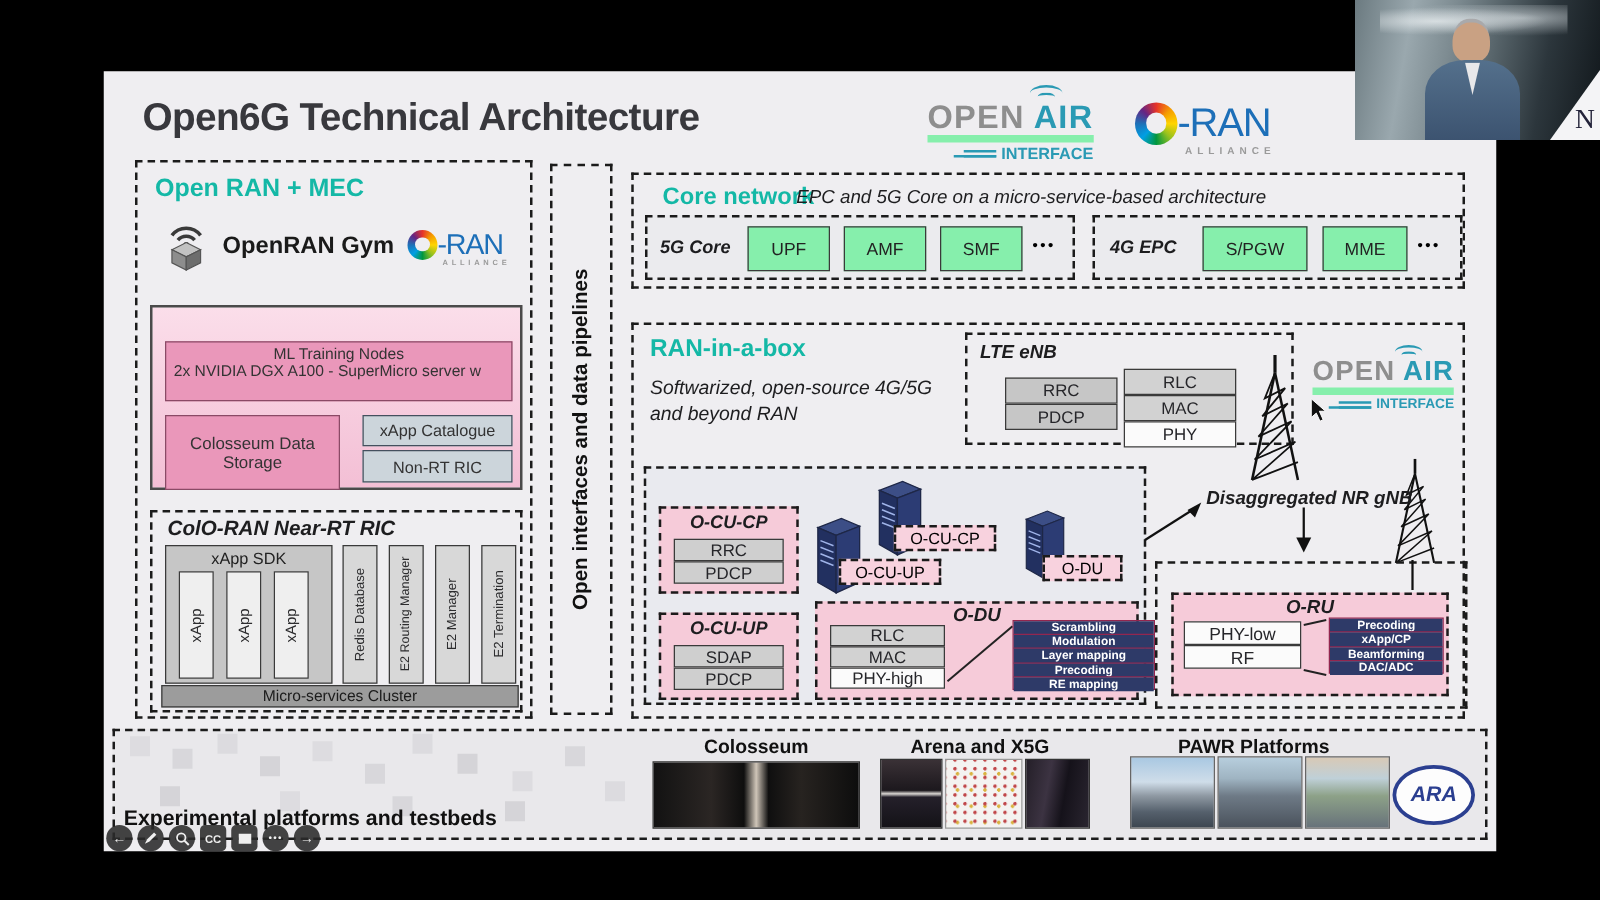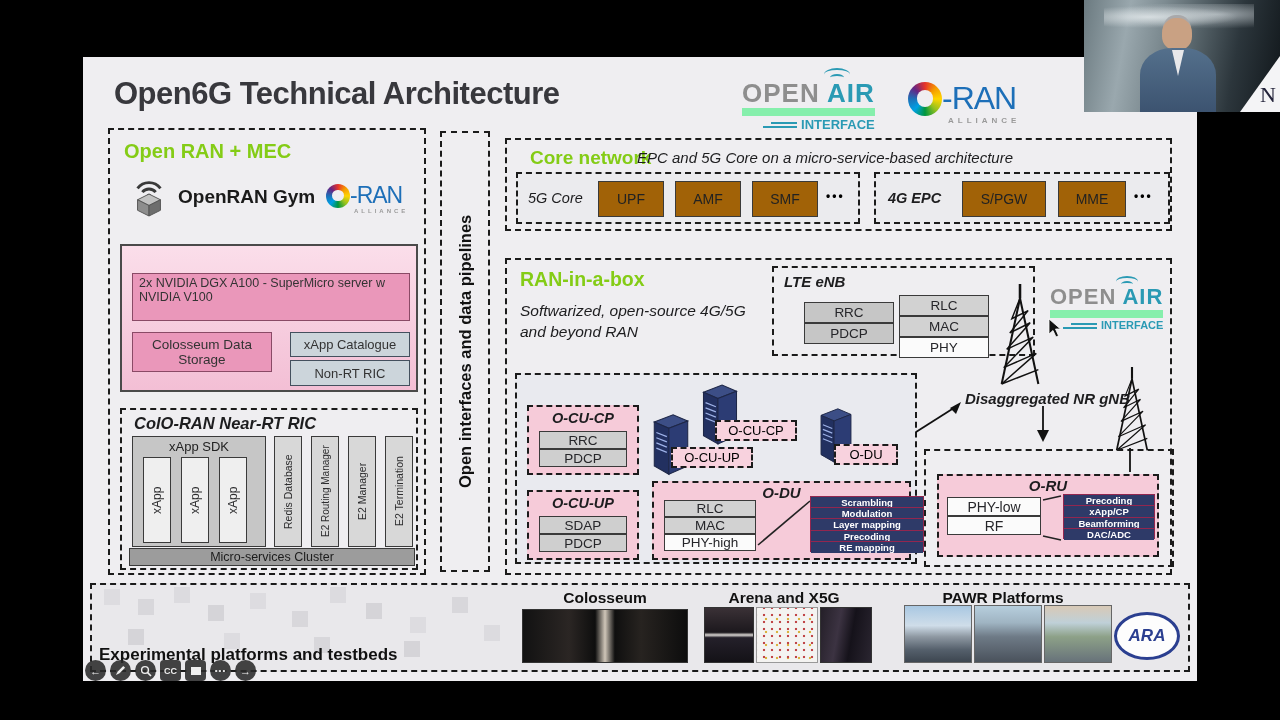--- a/index.html
+++ b/index.html
@@ -6,48 +6,48 @@
   body { background:#000; font-family:"Liberation Sans", sans-serif; }
   #root { position:relative; width:1280px; height:720px; background:#000; overflow:hidden; }
   .abs { position:absolute; }
 
   
   .slide { left:83px; top:57px; width:1114px; height:624px; background:#efeef1; }
   .title { left:114px; top:76px; font-size:31px; font-weight:800; color:#38383d; letter-spacing:-0.5px; }
 
   .dbox { border:2px dashed #1b1b1b; }
   .pbox { background:#f6cbd9; border:2px dashed #1b1b1b; }
-  .sec-h { font-weight:800; color:#84cc16; }
+  .sec-h { font-weight:800; color:#14b8a6; }
   .ital { font-style:italic; color:#1d1d1f; }
 
   .grow { background:#d2d2d2; border:1.5px solid #3a3a3a; display:flex; align-items:center; justify-content:center; font-size:13.5px; color:#26262a; }
   .grow.white { background:#fbfbfb; }
   .nrow { background:#2e3a68; color:#fff; font-weight:bold; text-align:center; border-bottom:1px solid #93264f; overflow:hidden; }
   .nrow:last-child { border-bottom:none; }
 
   .vtext { writing-mode:vertical-rl; transform:rotate(180deg); display:flex; align-items:center; justify-content:center; }
 
   
   .oai { line-height:1; }
   .oai .row1 .open { color:#8e8e8e; font-weight:800; letter-spacing:1px; }
   .oai .row1 .air { color:#2a9ab4; font-weight:800; letter-spacing:1px; }
   .oai .row2 { color:#2a9ab4; font-weight:800; display:flex; align-items:center; justify-content:flex-end; gap:4px; }
   .oai .eq { display:inline-block; width:26px; border-top:2px solid #2a9ab4; border-bottom:2px solid #2a9ab4; height:6px; position:relative; }
   .oai .eq::after { content:""; position:absolute; left:-8px; top:2px; width:34px; border-top:2px solid #2a9ab4; }
-  .oai .row1 { border-bottom:8px solid #86efac; padding-bottom:2px; }
+  .oai .row1 { border-bottom:6px solid #86efac; padding-bottom:2px; }
   .arcs { position:absolute; border:2px solid #2a9ab4; border-bottom:none; border-left:none; border-right:none; border-radius:50% 50% 0 0; }
 
   
   .oran { position:relative; display:inline-flex; align-items:center; }
   .oran .o { border-radius:50%; background:conic-gradient(#e6332a,#f59c00,#ffd500,#95c11f,#00963f,#009fe3,#1d71b8,#662483,#e6332a); position:relative; display:inline-block; }
   .oran .o::after { content:""; position:absolute; inset:26%; background:#efeef1; border-radius:50%; }
   .oran .ran { color:#1d6fb8; font-weight:400; letter-spacing:-1px; }
   .oran .all { position:absolute; color:#9a9a9a; font-weight:bold; }
 
-  .chip { background:#a16207; border:1.5px solid #3a3a3a; display:flex; align-items:center; justify-content:center; font-size:14px; color:#222; }
+  .chip { background:#86efac; border:1.5px solid #3a3a3a; display:flex; align-items:center; justify-content:center; font-size:14px; color:#222; }
 
   .bar { border:1.5px solid #3a3a3a; display:flex; align-items:center; justify-content:center; color:#2c2c2e; }
 
   .tb-btn { width:21px; height:21px; border-radius:50%; background:rgba(42,42,42,.88); color:#efefef; display:flex; align-items:center; justify-content:center; font-size:11px; border:none; cursor:pointer; }
 
   .img-label { font-size:15.5px; font-weight:bold; color:#111; text-align:center; }
   svg { display:block; }
 </style>
 </head>
 <body>
@@ -97,24 +97,24 @@
     <div class="abs" style="left:68px; top:56px; font-size:19px; font-weight:800; color:#1a1a1a;">OpenRAN Gym</div>
     <div class="abs oran" style="left:216px; top:52px;">
       <i class="o" style="width:24px; height:24px;"></i>
       <b class="ran" style="font-size:23px;">-RAN</b>
       <em class="all" style="left:28px; top:26px; font-size:6px; letter-spacing:3px; font-style:normal;">ALLIANCE</em>
     </div>
 
     
     <div class="abs" style="left:10px; top:114px; width:298px; height:148px; background:linear-gradient(180deg,#fbdeea,#f3bfd5); border:2px solid #4a4a4a;">
       <div class="abs" style="left:10px; top:27px; width:278px; height:48px; background:#ea97ba; border:1.5px solid #8a4a66; font-size:12.5px; color:#333; padding:2px 6px;">
+        <div style="text-align:center;">ML Training Nodes</div>
         <div>2x NVIDIA DGX A100 - SuperMicro server w</div>
-        <div>NVIDIA V100</div>
-      </div>
-      <div class="abs" style="left:10px; top:86px; width:140px; height:40px; background:#ea97ba; border:1.5px solid #8a4a66; display:flex; align-items:center; justify-content:center; text-align:center; font-size:13.5px; color:#333; padding:0 14px;">Colosseum Data Storage</div>
+      </div>
+      <div class="abs" style="left:10px; top:86px; width:140px; height:60px; background:#ea97ba; border:1.5px solid #8a4a66; display:flex; align-items:center; justify-content:center; text-align:center; font-size:13.5px; color:#333; padding:0 14px;">Colosseum Data Storage</div>
       <div class="abs" style="left:168px; top:86px; width:120px; height:25px; background:#ccd5db; border:1.5px solid #44505e; display:flex; align-items:center; justify-content:center; font-size:13px; color:#333;">xApp Catalogue</div>
       <div class="abs" style="left:168px; top:114px; width:120px; height:26px; background:#ccd5db; border:1.5px solid #44505e; display:flex; align-items:center; justify-content:center; font-size:13px; color:#333;">Non-RT RIC</div>
     </div>
 
     
     <div class="abs dbox" style="left:10px; top:278px; width:298px; height:162px;">
       <div class="abs ital" style="left:12px; top:4px; font-size:16.5px; font-weight:bold;">ColO-RAN Near-RT RIC</div>
       <div class="abs" style="left:10px; top:26px; width:134px; height:111px; background:#c6c6c6; border:1.5px solid #3a3a3a;">
         <div style="text-align:center; font-size:13px; color:#222; padding-top:2px;">xApp SDK</div>
         <div class="abs bar vtext" style="left:10px; top:20px; width:28px; height:86px; background:#efefef; font-size:12px;">xApp</div>
@@ -130,21 +130,21 @@
   </div>
 
   
   <div class="abs dbox vtext" style="left:440px; top:131px; width:50px; height:441px; font-size:16.5px; font-weight:800; color:#111;">Open interfaces and data pipelines</div>
 
   
   <div class="abs dbox" style="left:505px; top:138px; width:667px; height:93px;">
     <div class="abs sec-h" style="left:13px; top:7px; font-size:19px;margin-left:10px;">Core network</div>
     <div class="abs ital" style="left:130px; top:9px; font-size:15px;">EPC and 5G Core on a micro-service-based architecture</div>
     <div class="abs dbox" style="left:9px; top:32px; width:344px; height:52px; background:#ebebee;">
-      <div class="abs ital" style="left:10px; top:16px; font-size:14.5px; font-weight:normal;">5G Core</div>
+      <div class="abs ital" style="left:10px; top:16px; font-size:14.5px; font-weight:bold;">5G Core</div>
       <div class="abs chip" style="left:80px; top:7px; width:66px; height:36px;">UPF</div>
       <div class="abs chip" style="left:157px; top:7px; width:66px; height:36px;">AMF</div>
       <div class="abs chip" style="left:234px; top:7px; width:66px; height:36px;">SMF</div>
       <div class="abs" style="left:308px; top:15px; font-size:12px; font-weight:bold; letter-spacing:2px;">•••</div>
     </div>
     <div class="abs dbox" style="left:367px; top:32px; width:296px; height:52px; background:#ebebee;">
       <div class="abs ital" style="left:12px; top:16px; font-size:14.5px; font-weight:bold;">4G EPC</div>
       <div class="abs chip" style="left:86px; top:7px; width:84px; height:36px;">S/PGW</div>
       <div class="abs chip" style="left:182px; top:7px; width:68px; height:36px;">MME</div>
       <div class="abs" style="left:258px; top:15px; font-size:12px; font-weight:bold; letter-spacing:2px;">•••</div>

